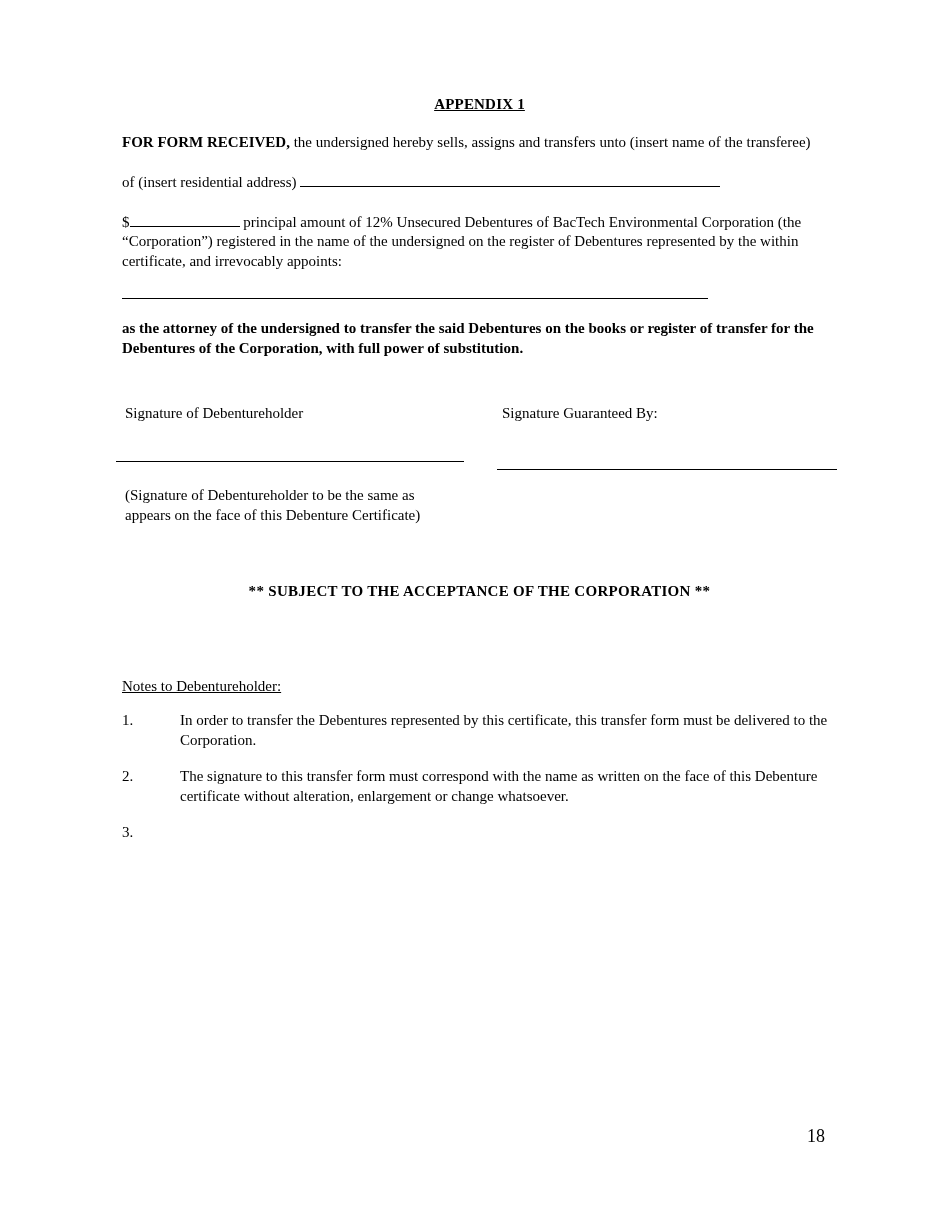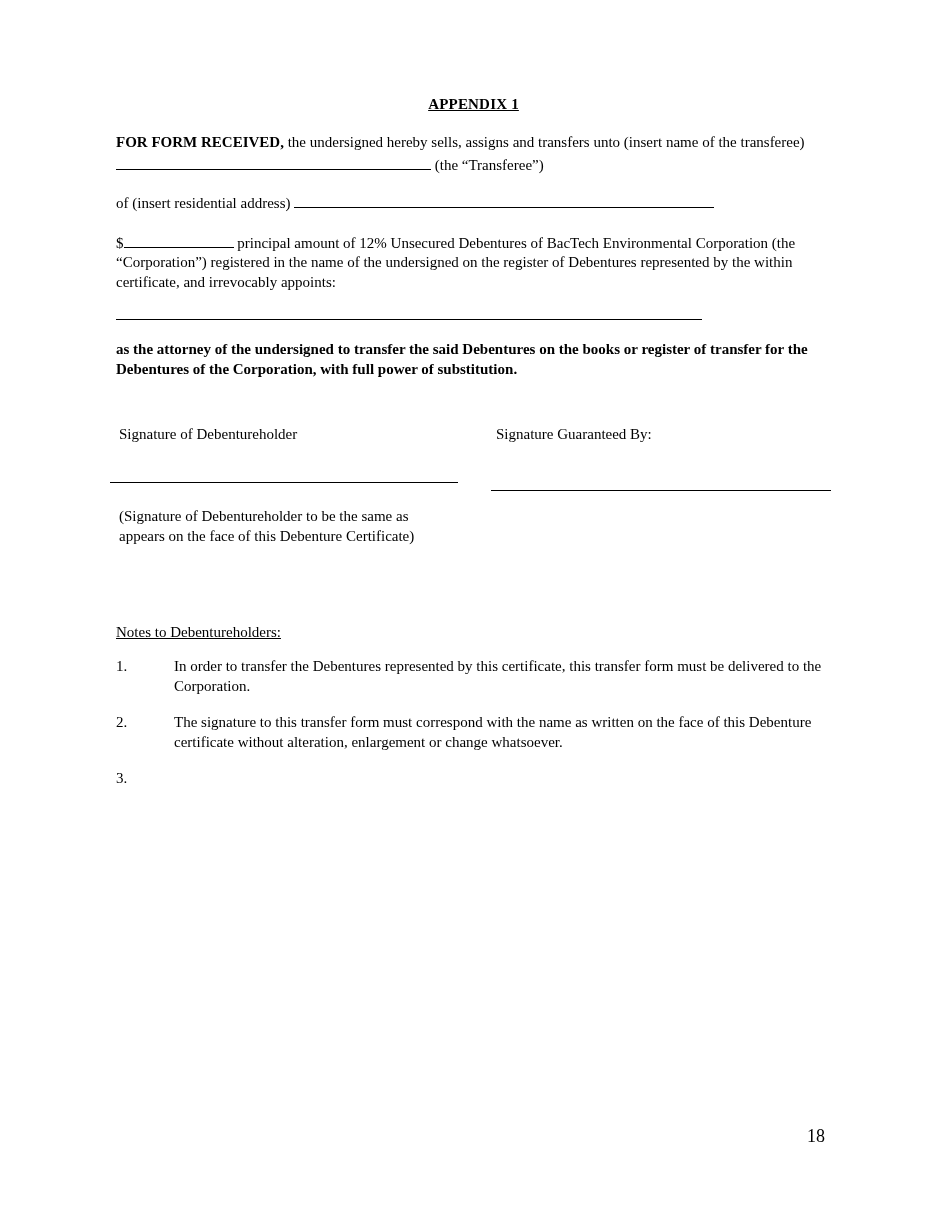--- a/index.html
+++ b/index.html
@@ -17,21 +17,21 @@
   }
   .page {
     position: relative;
     width: 933px;
     height: 1209px;
     box-sizing: border-box;
     padding: 0;
   }
   .content {
     position: absolute;
-    left: 116px;
+    left: 122px;
     top: 96px;
     width: 715px;
   }
   .title {
     text-align: center;
     font-weight: bold;
     font-size: 15px;
     letter-spacing: 0.2px;
     margin: 0 0 0 0;
   }
@@ -166,24 +166,20 @@
 <body>
 
 <div class="page">
   <div class="content">
 
     <div class="title"><span class="u">APPENDIX 1</span></div>
 
 
     <p class="para"><span class="bold">FOR FORM RECEIVED,</span><span> the undersigned hereby sells, assigns and transfers unto (insert name of the transferee)</span></p>
 
-    <div class="transferee-row">
-      <span class="blankline bl-xl"></span>
-      <span>(the “Transferee”)</span>
-    </div>
 
     <p class="para">
       <span>of (insert residential address)</span>
       <span class="blankline bl-addr"></span>
     </p>
 
     <p class="para"><span>$</span><span class="blankline bl-amount"></span><span> principal amount of 12% Unsecured Debentures of BacTech Environmental Corporation (the “Corporation”) registered in the name of the undersigned on the register of Debentures represented by the within certificate, and irrevocably appoints:</span></p>
 
     <div class="fullrule"></div>
 
@@ -198,22 +194,23 @@
     <div class="sig-lines">
       <div class="sline sline-left"></div>
       <div class="sline sline-right"></div>
     </div>
 
     <div class="sig-note">
       <div>(Signature of Debentureholder to be the same as</div>
       <div>appears on the face of this Debenture Certificate)</div>
     </div>
 
-
-    <div class="notes-head">Notes to Debentureholders:</div>
+    <div class="subject">** SUBJECT TO THE ACCEPTANCE OF THE CORPORATION **</div>
+
+    <div class="notes-head">Notes to Debentureholder:</div>
 
     <div class="note">
       <span class="num">1.</span>
       <span>In order to transfer the Debentures represented by this certificate, this transfer form must be delivered to the Corporation.</span>
     </div>
     <div class="note">
       <span class="num">2.</span>
       <span>The signature to this transfer form must correspond with the name as written on the face of this Debenture certificate without alteration, enlargement or change whatsoever.</span>
     </div>
     <div class="note">

